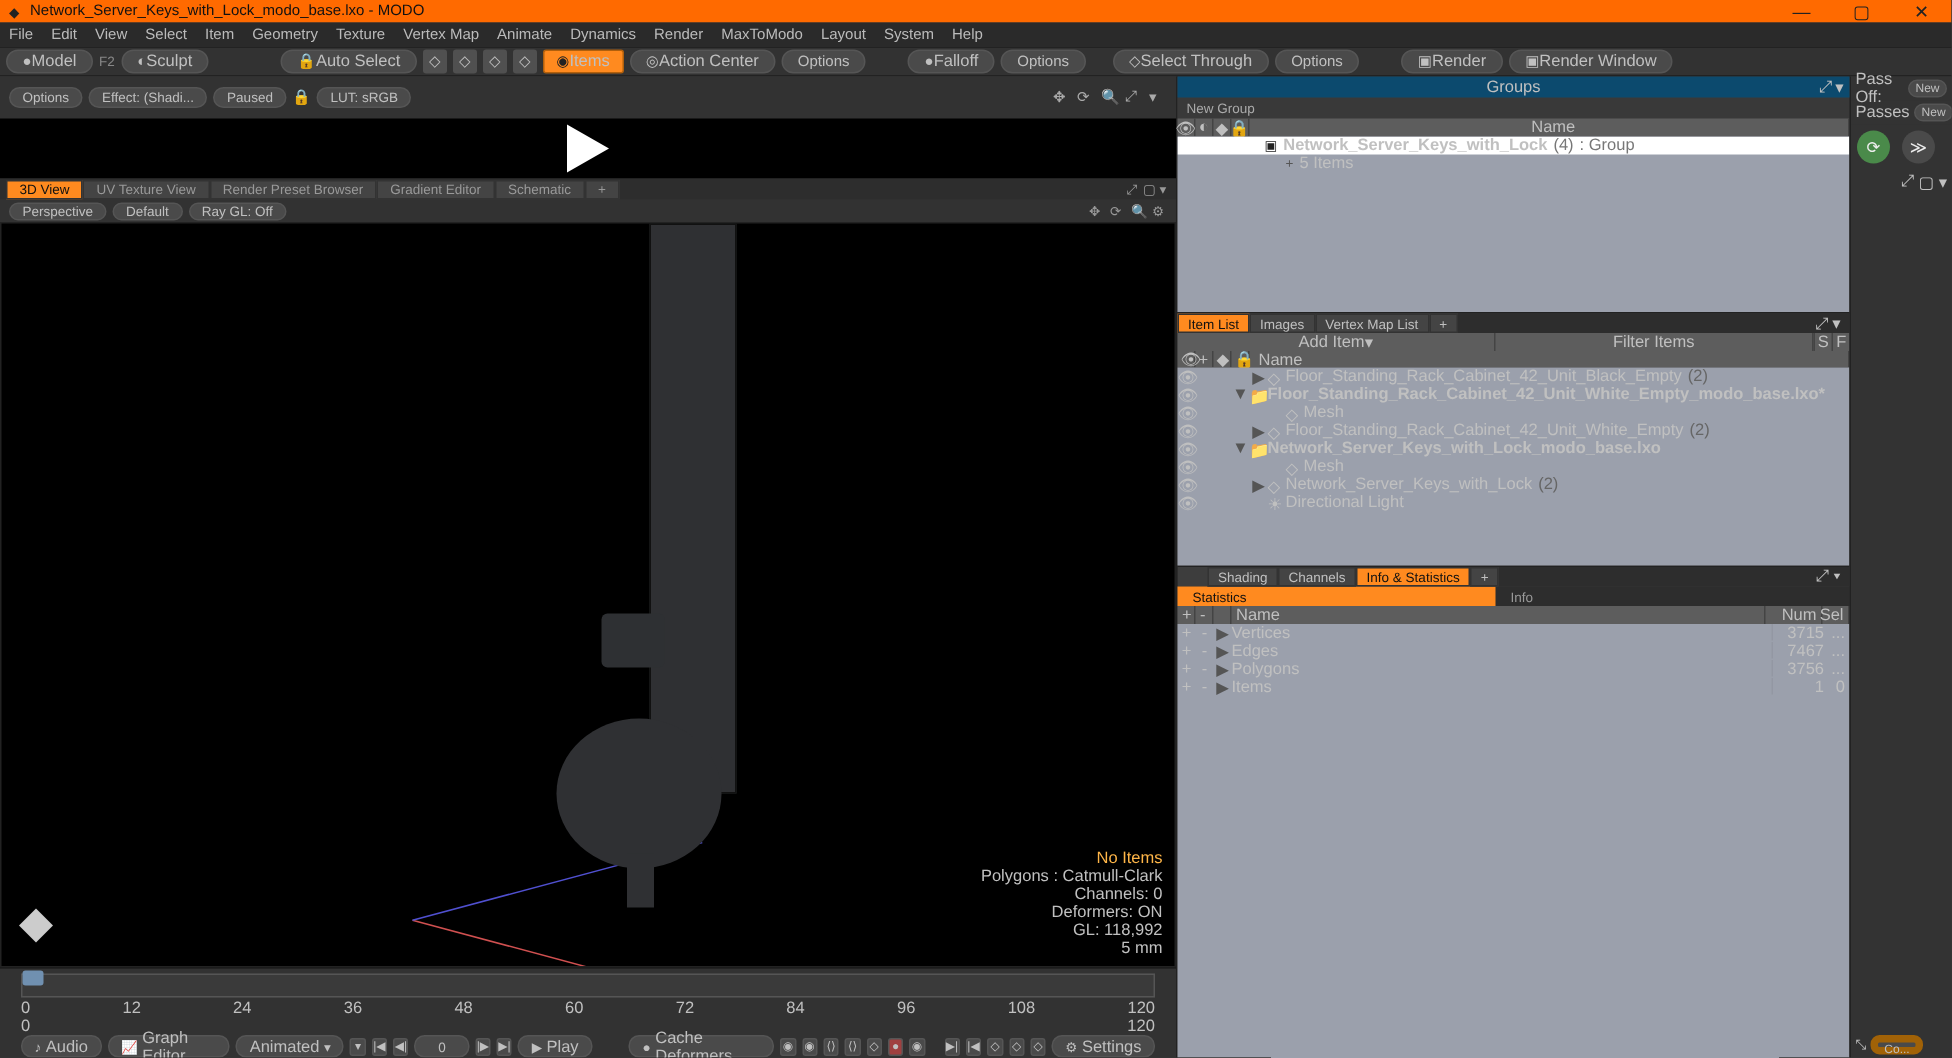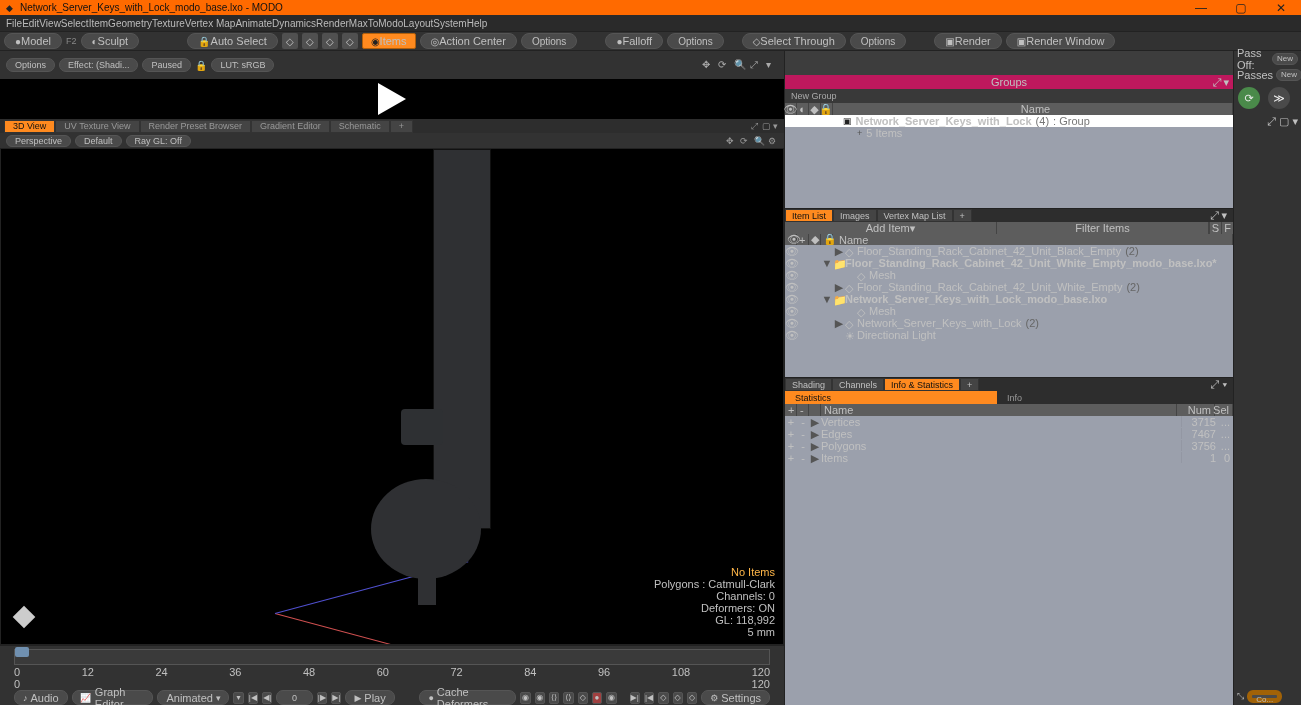--- a/index.html
+++ b/index.html
@@ -4,21 +4,21 @@
 <style>
   * { box-sizing: border-box; margin: 0; padding: 0; font-family: "Segoe UI", Tahoma, sans-serif; font-size: 11px; color: #c0c0c0; }
   body { background: #3d3d3d; width: 1301px; height: 705px; overflow: hidden; }
   
   .titlebar { height: 15px; background: #ff6a00; display: flex; align-items: center; }
   .title-dot { width: 10px; height: 10px; margin: 0 4px 0 6px; font-size: 9px; color: #222; }
   .title-text { color: #111; font-size: 10px; }
   .titlebar .spacer { flex: 1; }
   .win-ctl { width: 40px; height: 15px; display: flex; align-items: center; justify-content: center; color: #222; font-size: 12px; }
   
-  .menubar { height: 16px; background: #2a2a2a; display: flex; align-items: center; padding: 0 6px; }
+  .menubar { height: 16px; background: #2a2a2a; display: flex; align-items: center; padding: 0 6px; gap: 12px; }
   .menubar span { color: #bbb; font-size: 10px; }
   
   .toolbar { height: 20px; background: #323232; display: flex; align-items: center; padding: 0 4px; gap: 4px; border-top: 1px solid #222; border-bottom: 1px solid #222;}
   .tb-btn { height: 16px; padding: 0 8px; background: #4a4a4a; border: 1px solid #555; border-radius: 2px; display: flex; align-items: center; font-size: 10px; color: #ccc; }
   .tb-btn.orange { background: #ff8a1f; color: #222; border-color: #b05f0c; }
   .tb-pill { height: 16px; padding: 0 10px; border-radius: 8px; background: #4a4a4a; border: 1px solid #555; display: flex; align-items: center; font-size: 10px; }
   .tb-icon { width: 16px; height: 16px; background: #505050; border-radius: 2px; display: inline-flex; align-items: center; justify-content: center; font-size: 10px; }
   
   .main { display: flex; height: 654px; }
   .left { width: 785px; border-right: 1px solid #222; display: flex; flex-direction: column; background: #323232; }
@@ -65,21 +65,21 @@
   
   .timeline-wrap{height:60px;background:#323232;border-top:1px solid #222;display:flex;flex-direction:column;}
   .tl-track{height:28px;background:#3a3a3a;margin:3px 14px 0 14px;position:relative;border:1px solid #555;}
   .tl-head{position:absolute;left:0;top:-3px;width:14px;height:10px;background:#7090b0;border-radius:2px;}
   .tl-ticks{display:flex;justify-content:space-between;padding:0 14px;font-size:9px;color:#aaa;margin-top:1px;}
   .tl-ticks2{display:flex;justify-content:space-between;padding:0 14px;font-size:9px;color:#aaa;}
   .tl-controls{height:20px;display:flex;align-items:center;gap:4px;padding:0 14px;}
   .tl-btn{height:15px;padding:0 8px;border-radius:7px;background:#4a4a4a;border:1px solid #555;font-size:9px;display:flex;align-items:center;gap:3px;}
   .tl-ic{width:12px;height:12px;background:#4a4a4a;border:1px solid #555;border-radius:2px;display:flex;align-items:center;justify-content:center;font-size:8px;}
   
-  .panel-header{height:14px;background:#be185d;display:flex;align-items:center;justify-content:center;font-size:10px;color:#bbb;position:relative;margin-top:24px;}
+  .panel-header{height:14px;background:#0c4a6e;display:flex;align-items:center;justify-content:center;font-size:10px;color:#bbb;position:relative;}
   .panel-header .ic{position:absolute;right:4px;font-size:9px;color:#999;display:flex;gap:2px;}
   .groups{height:158px;display:flex;flex-direction:column;border-bottom:1px solid #222;}
   .grp-sub{height:14px;background:#393939;font-size:9px;color:#aaa;padding-left:6px;display:flex;align-items:center;}
   .grp-hdr{height:12px;background:#5d5d5d;display:flex;font-size:9px;color:#ddd;}
   .grp-hdr .col{border-right:1px solid #444;display:flex;align-items:center;justify-content:center;}
   .grp-body{flex:1;background:#9ba0ac;overflow:auto;}
   .grp-row{height:12px;display:flex;align-items:center;font-size:9px;color:#222;padding-left:58px;gap:4px;}
   .grp-row.sel{background:#fff;}
   .itemlist{height:169px;display:flex;flex-direction:column;border-bottom:1px solid #222;}
   .il-tabs{height:13px;display:flex;background:#2d2d2d;}
@@ -410,21 +410,21 @@
               <span style="width:36px;"></span>
     <span class="exp" style="margin-left:0px;"></span>
     <span class="ic2">☀</span>
     <span class="nm">Directional Light</span>
     <span style="color:#666;margin-left:4px;"></span>
             </div>
           </div>
       </div>
 
       <div class="info">
-        <div class="inf-tabs" style="position:relative;">
+        <div class="inf-tabs" style="position:relative;margin-left:20px;">
           <div class="il-tab">Shading</div>
           <div class="il-tab">Channels</div>
           <div class="il-tab active">Info &amp; Statistics</div>
           <div class="il-tab">+</div>
           <div class="ic" style="position:absolute;right:6px;"><span>⤢</span> <span>▾</span></div>
         </div>
         <div class="inf-sub">
           <div class="stat">Statistics</div>
           <div class="inf2">Info</div>
         </div>

